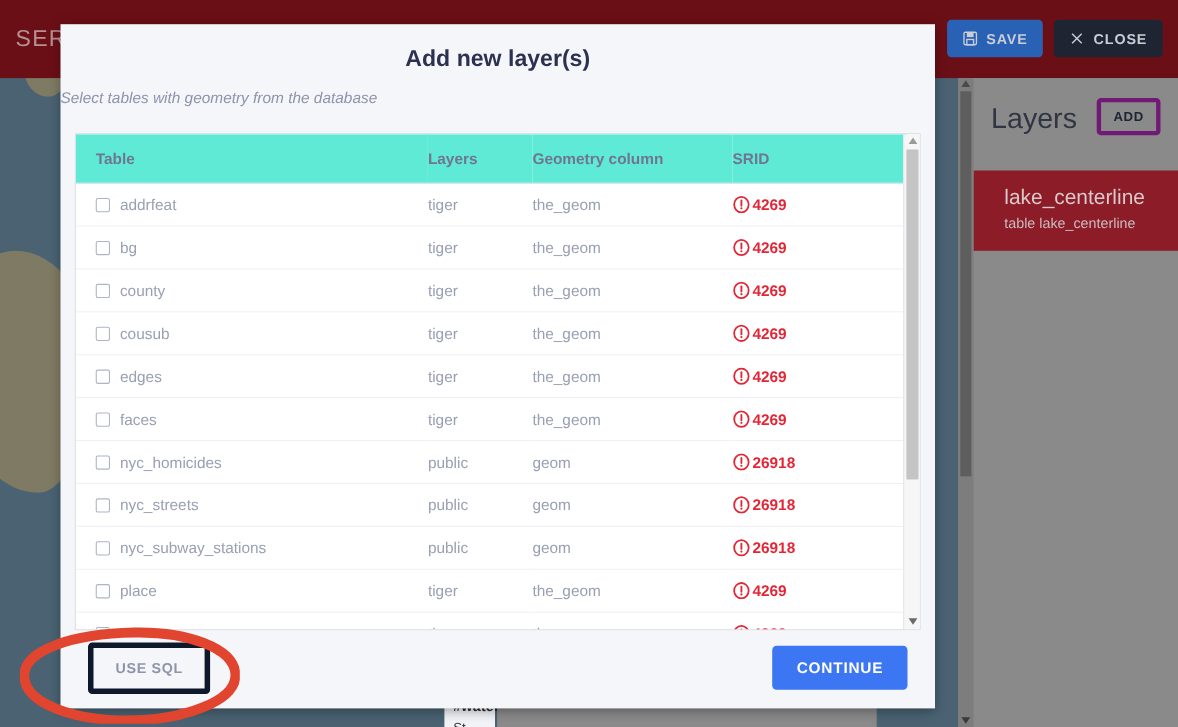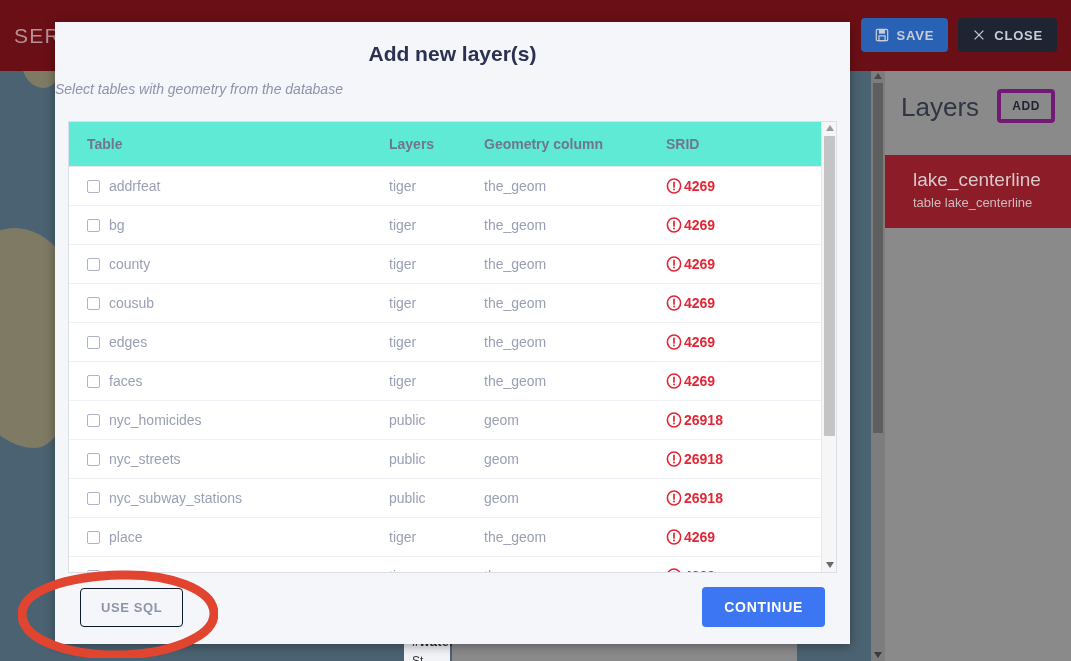--- a/index.html
+++ b/index.html
@@ -228,21 +228,21 @@
   .tbl-arrow.up { top: 3px; border-bottom: 6px solid #9b9b9b; }
   .tbl-arrow.down { bottom: 4px; border-top: 6px solid #6a6a6a; }
 
   .dlg-footer {
     position: absolute;
     left: 0; bottom: 0; width: 795px; height: 74px;
     display: flex; align-items: center; justify-content: space-between;
     padding: 0 25px;
   }
   .btn-sql {
-    border: 1px solid #0f172a;
+    border: 5px solid #0f172a;
     background: #f5f6fa;
     color: #8e94aa;
     font-size: 13px; font-weight: 700; letter-spacing: .6px;
     border-radius: 4px;
     padding: 11px 20px;
     cursor: pointer;
     font-family: "Liberation Sans", sans-serif;
   }
   .btn-continue {
     border: none;

